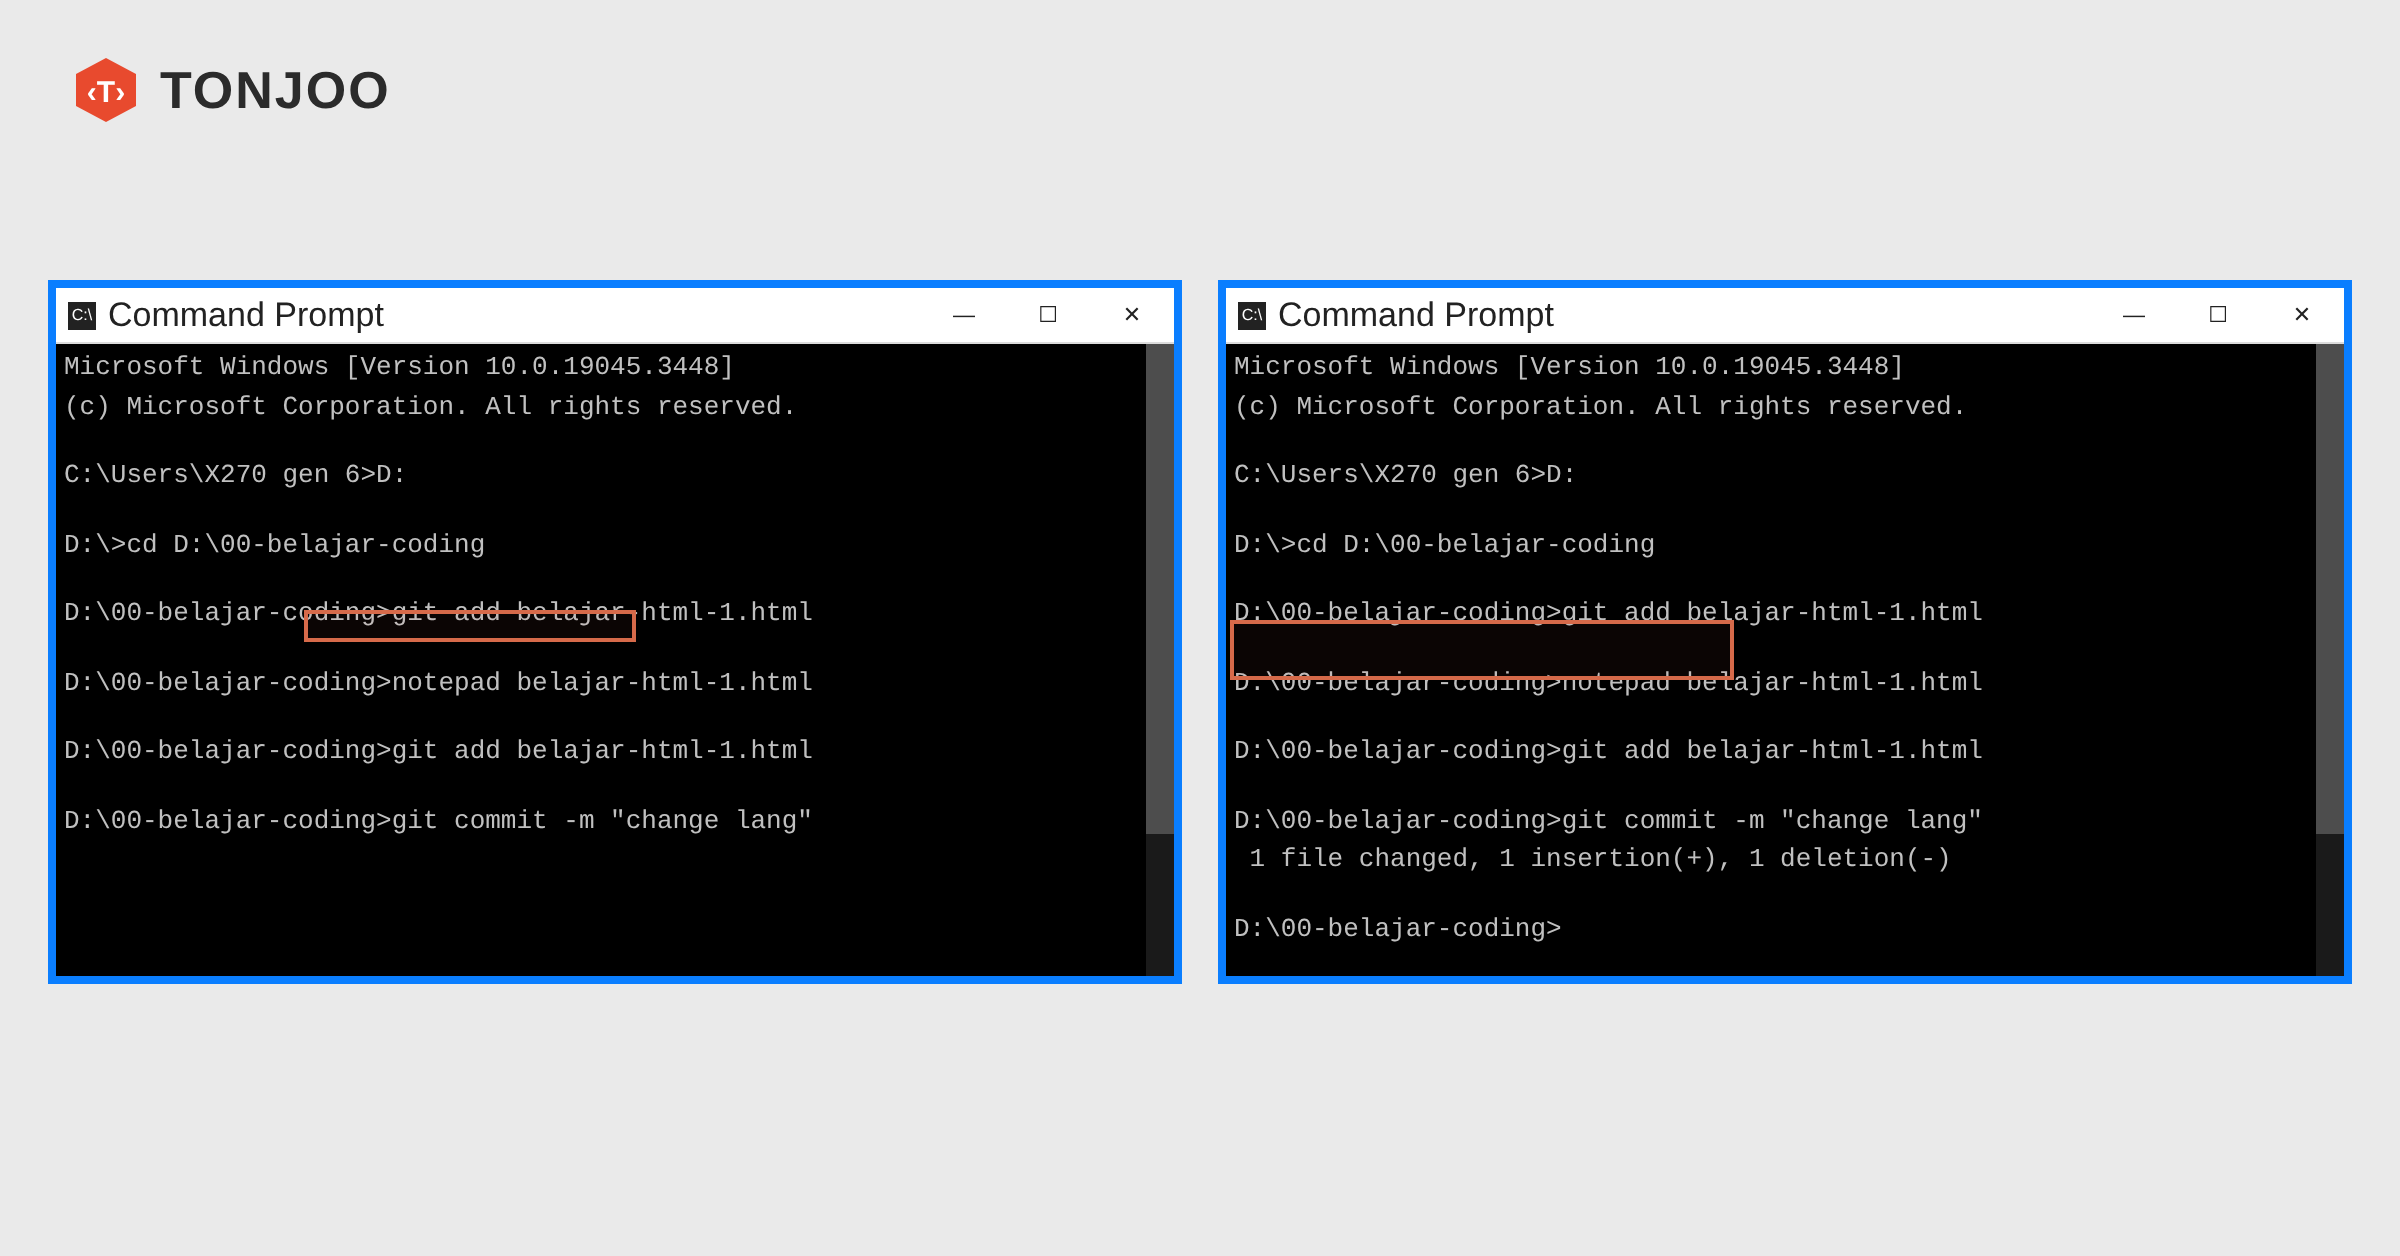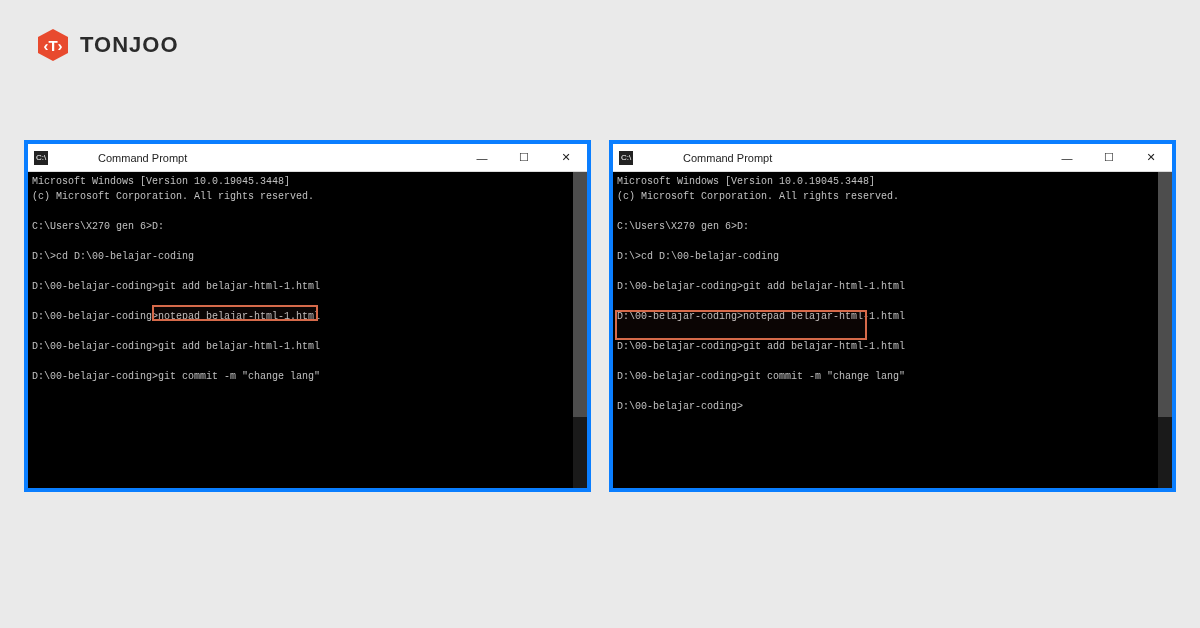--- a/index.html
+++ b/index.html
@@ -18,21 +18,21 @@
     align-items: center;
     gap: 10px;
   }
   .logo-hex {
     width: 34px;
     height: 34px;
     position: relative;
   }
   .logo-text {
     font-weight: 700;
-    font-size: 22px;
+    font-size: 26px;
     letter-spacing: 1px;
     color: #2b2b2b;
   }
   .windows-row {
     position: absolute;
     top: 140px;
     left: 24px;
     right: 24px;
     display: flex;
     gap: 18px;
@@ -62,43 +62,42 @@
     height: 14px;
     background: #222;
     margin-right: 6px;
     font-size: 8px;
     color: #fff;
     display: flex;
     align-items: center;
     justify-content: center;
   }
   .title-text {
-    font-size: 11px;
+    font-size: 17px;
     color: #222;
-    margin-left: 44px;
   }
   .win-ctrls {
     margin-left: auto;
     display: flex;
   }
   .win-ctrl {
     width: 42px;
     height: 28px;
     display: flex;
     align-items: center;
     justify-content: center;
     font-size: 11px;
     color: #222;
   }
   .term {
     flex: 1;
     background: #000;
     color: #c0c0c0;
     font-family: 'Consolas', 'Courier New', monospace;
-    font-size: 10px;
+    font-size: 13px;
     line-height: 1.5;
     padding: 2px 4px;
     position: relative;
     overflow: hidden;
   }
   .term-line {
     white-space: pre;
   }
   .blank { height: 15px; }
   .hl-box {
@@ -192,20 +191,21 @@
         <div class="blank"></div>
         <div class="term-line">D:\&gt;cd D:\00-belajar-coding</div>
         <div class="blank"></div>
         <div class="term-line">D:\00-belajar-coding&gt;git add belajar-html-1.html</div>
         <div class="blank"></div>
         <div class="term-line">D:\00-belajar-coding&gt;notepad belajar-html-1.html</div>
         <div class="blank"></div>
         <div class="term-line">D:\00-belajar-coding&gt;git add belajar-html-1.html</div>
         <div class="blank"></div>
         <div class="term-line"><span>D:\00-belajar-coding&gt;</span><span>git commit -m "change lang"</span></div>
+        <div class="term-line"> 1 file changed, 1 insertion(+), 1 deletion(-)</div>
         <div class="blank"></div>
         <div class="term-line">D:\00-belajar-coding&gt;</div>
 
         <div class="hl-box" style="left:2px; top:138px; width:252px; height:30px;"></div>
 
         <div class="scrollbar">
           <div class="scrollbar-thumb" style="top:0; height:245px;"></div>
         </div>
       </div>
     </div>

